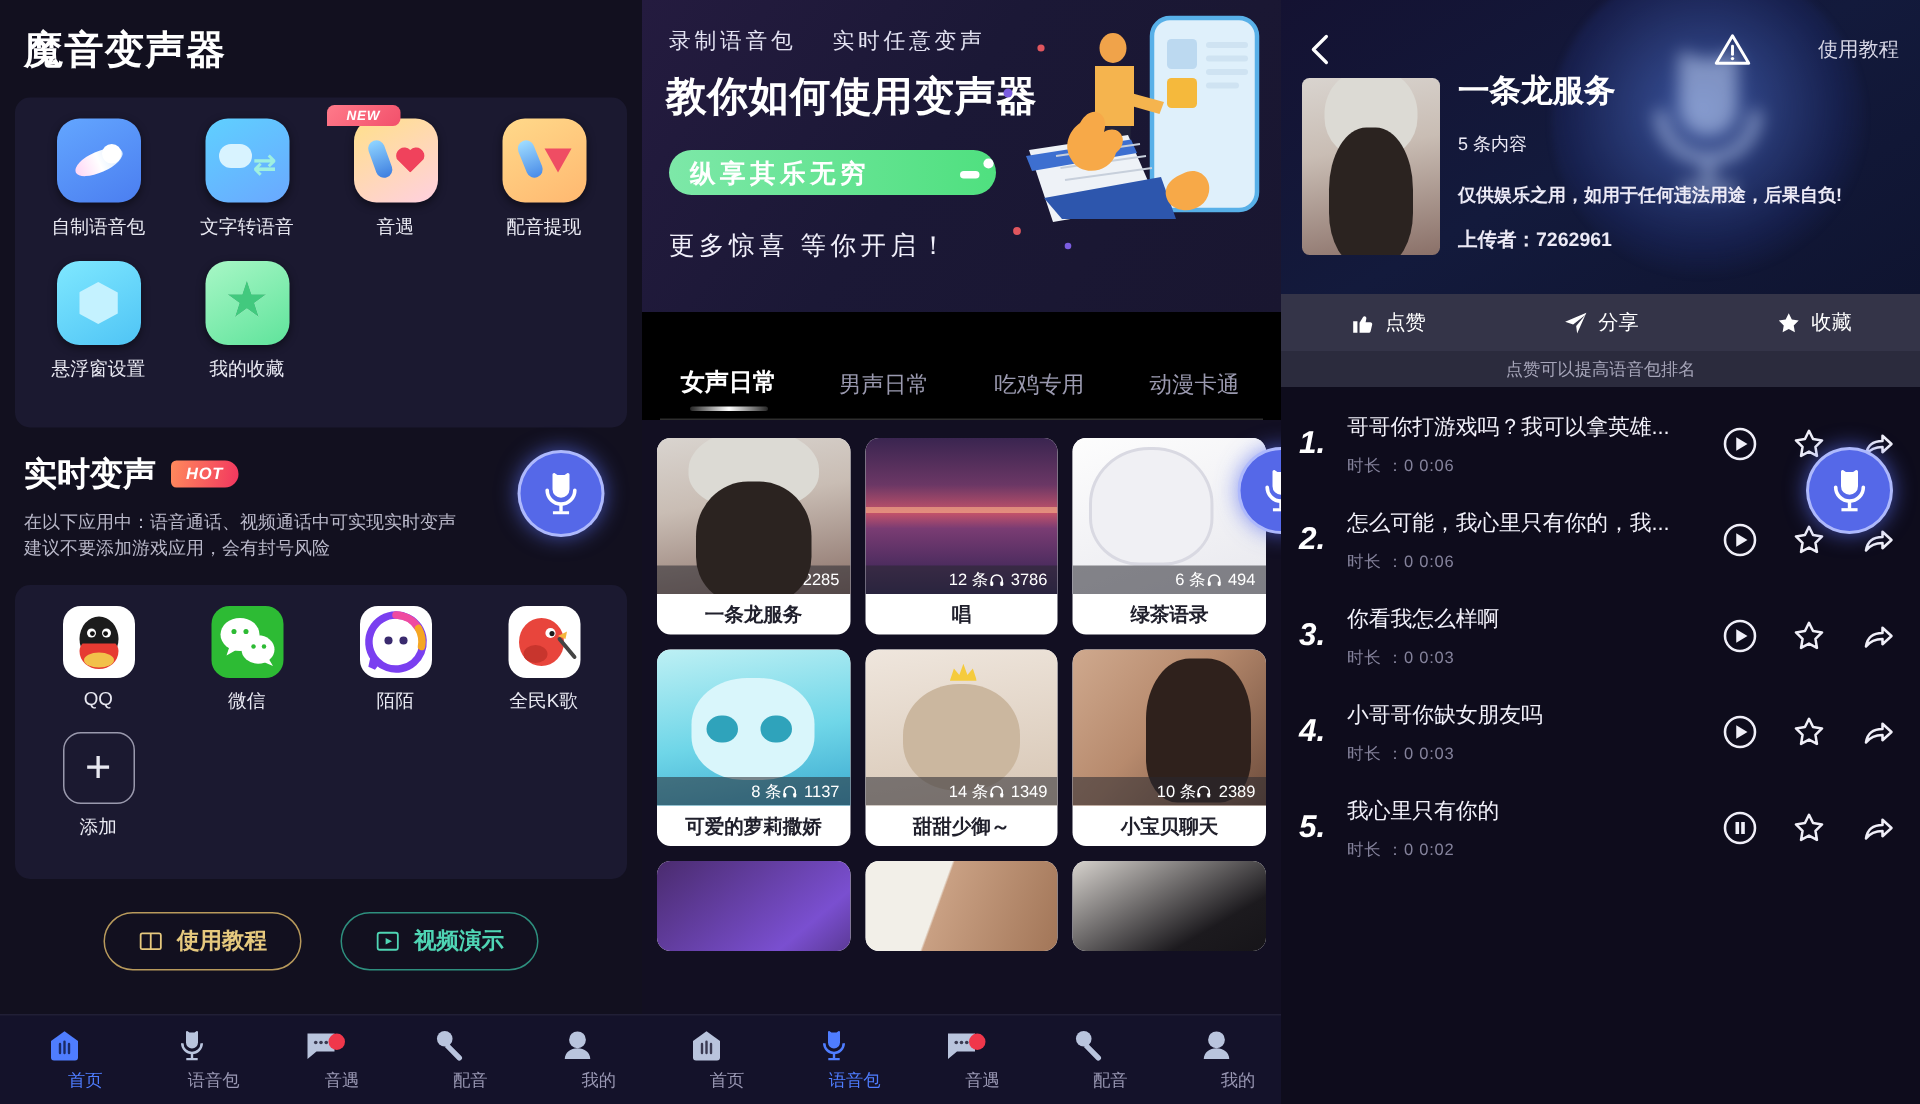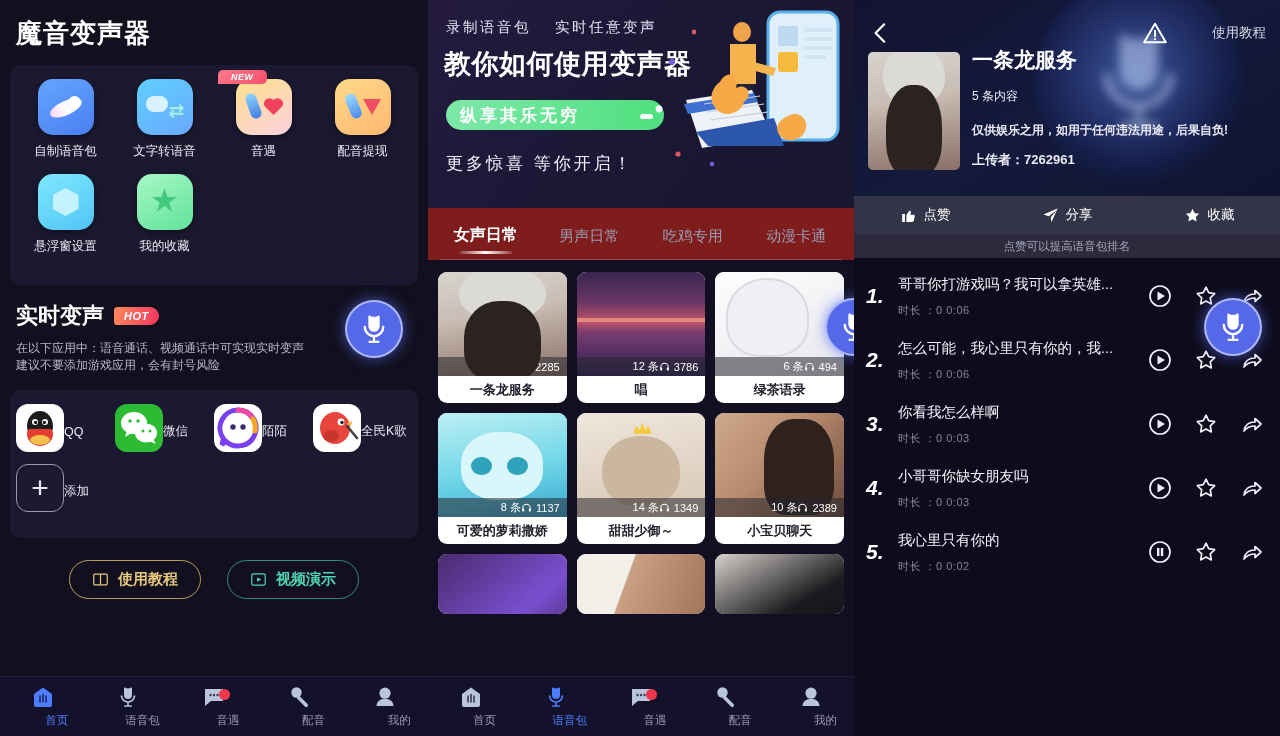--- a/index.html
+++ b/index.html
@@ -48,21 +48,21 @@
   .hot-badge{ background:linear-gradient(100deg,#ff8a5c,#f2365f); color:#fff; font-size:11px; font-weight:bold; font-style:italic;
     padding:3px 10px; border-radius:4px 10px 10px 4px; letter-spacing:.5px; }
   .sec2-desc{ color:#b9b8c9; font-size:12px; line-height:17px; margin-top:9px; max-width:330px; }
   .float-mic{ position:absolute; width:58px; height:58px; border-radius:50%; background:#5568e8; border:2px solid rgba(190,200,255,.85);
     box-shadow:0 0 14px rgba(90,110,240,.7); display:flex; align-items:center; justify-content:center; }
   .float-mic svg{ width:34px; height:34px; }
   .fm-left{ right:25px; top:300px; }
 
   .apps-box{ margin:16px 10px 0 10px; background:#1b1930; border-radius:10px; padding:14px 6px 14px 6px; }
   .app-grid{ display:flex; flex-wrap:wrap; }
-  .app-cell{ width:25%; display:flex; flex-direction:row; align-items:center; margin-bottom:12px; }
+  .app-cell{ width:25%; display:flex; flex-direction:column; align-items:center; margin-bottom:12px; }
   .app-tile{ width:48px; height:48px; border-radius:12px; position:relative; overflow:hidden; background:#fff; display:flex; align-items:center; justify-content:center; }
   .app-label{ color:#e9e9f2; font-size:12.5px; margin-top:7px; white-space:nowrap; }
   .tile-wechat{ background:#2dbb34; }
   .plus-tile{ width:48px; height:48px; border-radius:12px; border:1.6px solid #9a99ad; display:flex; align-items:center; justify-content:center;
     color:#e8e8f0; font-size:30px; font-weight:300; line-height:1; background:transparent; }
 
   .btn-row{ display:flex; gap:26px; justify-content:center; margin-top:22px; }
   .pill{ display:flex; align-items:center; gap:9px; padding:9px 22px; border-radius:22px; font-size:15px; font-weight:bold; background:transparent; cursor:pointer; }
   .pill-gold{ border:1.5px solid #b89a5c; color:#e6c97e; }
   .pill-teal{ border:1.5px solid #2e8f7e; color:#4fd5b4; }
@@ -74,21 +74,21 @@
   .b-line1{ position:absolute; left:18px; top:18px; color:#e3e2f2; font-size:14.5px; letter-spacing:2.5px; }
   .b-line1 span{ margin-left:24px; }
   .b-title{ position:absolute; left:16px; top:46px; color:#fff; font-size:27px; font-weight:bold; letter-spacing:.5px; }
   .b-ribbon{ position:absolute; left:18px; top:100px; width:218px; height:30px; border-radius:15px;
     background:linear-gradient(90deg,#7de8a8,#4fe07f); display:flex; align-items:center; }
   .b-ribbon b{ color:#fff; font-size:17px; letter-spacing:3px; margin-left:14px; font-weight:bold; }
   .b-ribbon-tail{ position:absolute; left:210px; top:105px; width:28px; height:20px; }
   .b-line3{ position:absolute; left:18px; top:152px; color:#f1f0fb; font-size:17px; letter-spacing:3px; font-weight:500; }
   .b-art{ position:absolute; right:4px; top:4px; width:190px; height:190px; }
 
-  .tabs{ display:flex; align-items:flex-end; gap:12px; padding:0 12px; height:52px; position:relative; background:#7f1d1d; }
+  .tabs{ display:flex; align-items:flex-end; gap:12px; padding:0 12px; height:72px; position:relative; background:#000000; }
   .tab{ flex:1; text-align:center; color:#9b9ab0; font-size:15px; padding-bottom:14px; cursor:pointer; position:relative; }
   .tab.active{ color:#fff; font-weight:bold; font-size:16px; }
   .tab.active::after{ content:""; position:absolute; left:50%; transform:translateX(-50%); bottom:6px; width:52px; height:3px; border-radius:2px;
     background:linear-gradient(90deg,rgba(255,255,255,.15),#fff,rgba(255,255,255,.15)); }
   .tabs::after{ content:""; position:absolute; left:12px; right:12px; bottom:0; height:1px; background:rgba(255,255,255,.18); }
 
   .cardgrid{ padding:12px 10px 0 10px; display:flex; flex-wrap:wrap; gap:10px; }
   .vcard{ width:calc((100% - 20px)/3); background:#fff; border-radius:9px; overflow:hidden; position:relative; cursor:pointer; }
   .vcard-img{ width:100%; height:104px; position:relative; overflow:hidden; }
   .vcard-meta{ position:absolute; left:0; right:0; bottom:0; height:19px; background:rgba(40,40,48,.55); display:flex; align-items:center;

